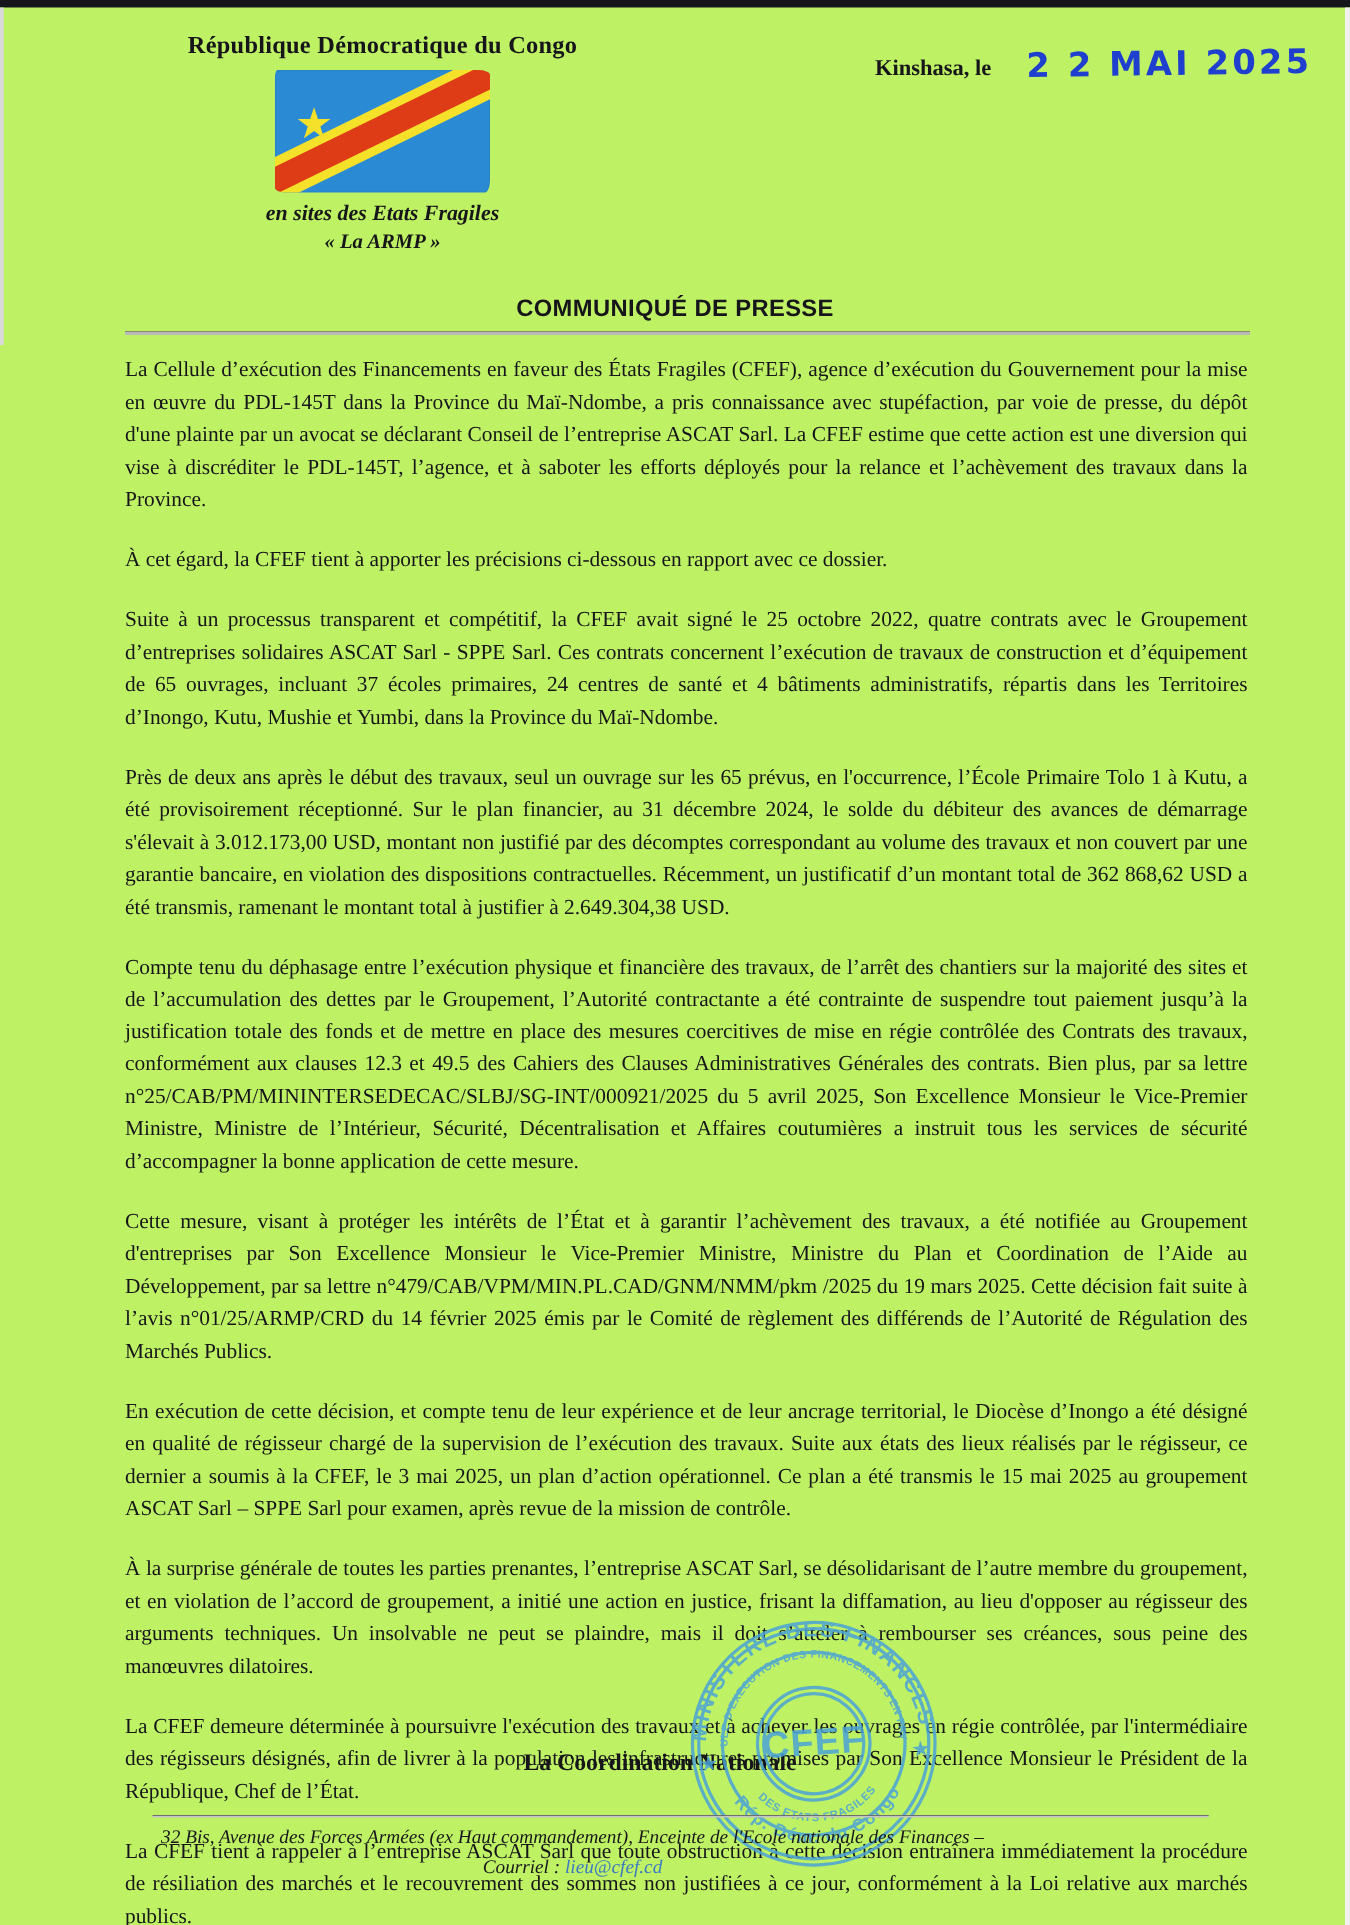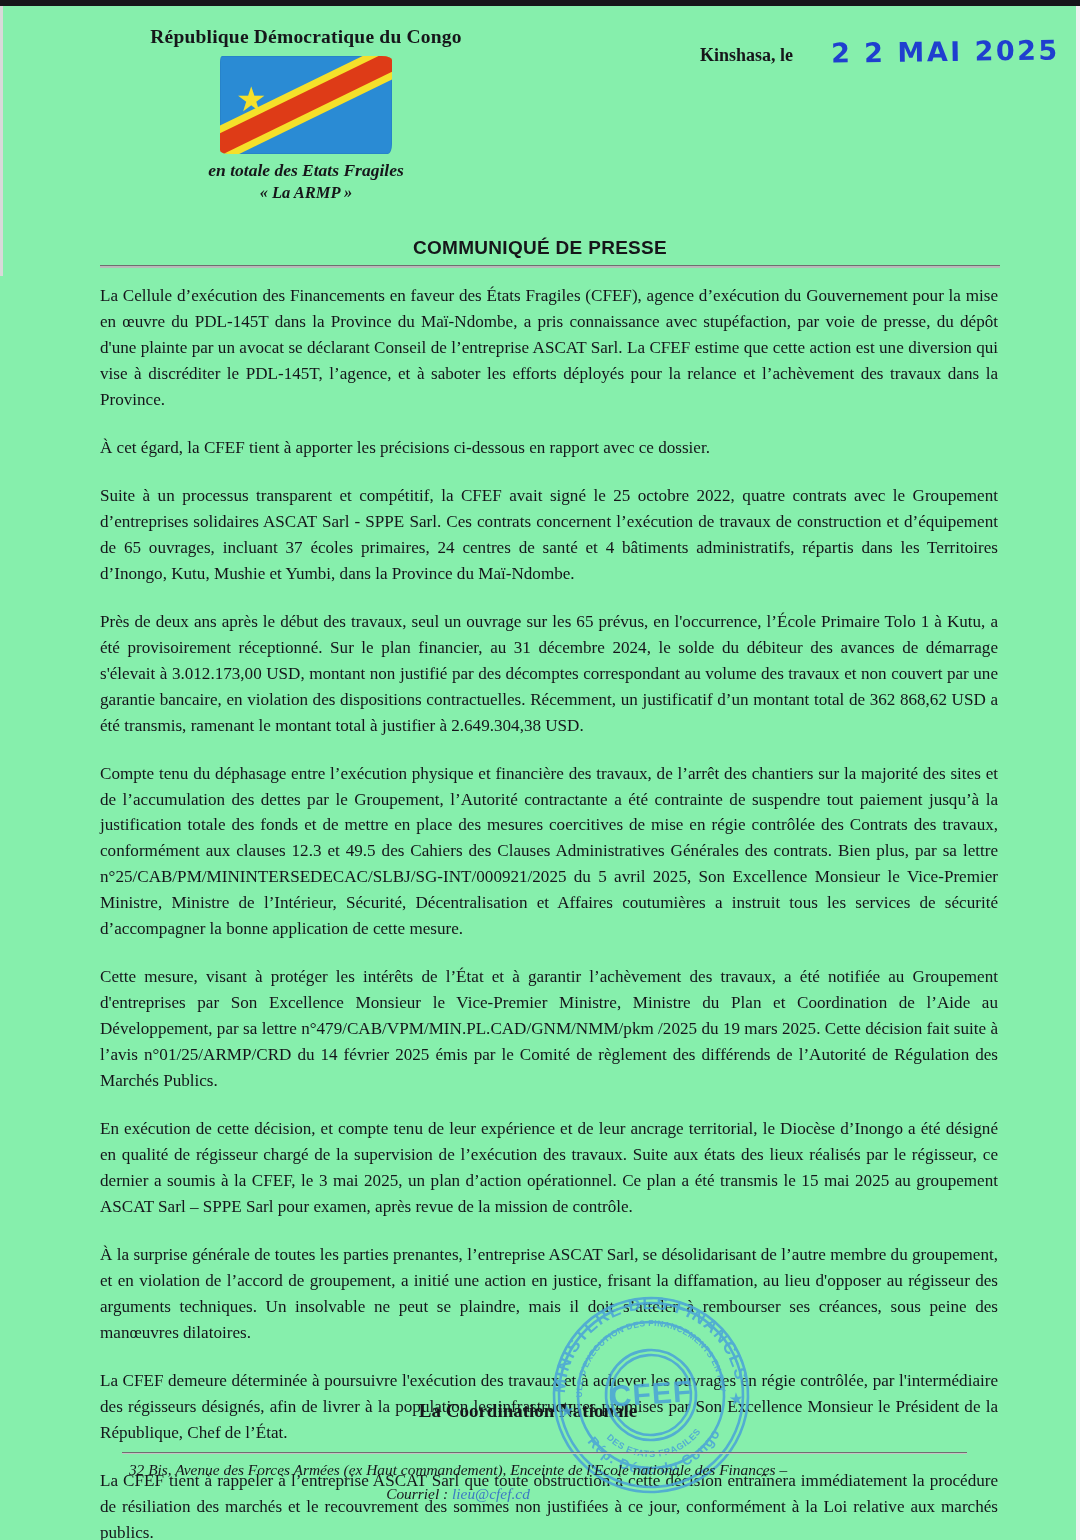--- a/index.html
+++ b/index.html
@@ -10,21 +10,21 @@
 
   body {
     font-family: "Liberation Serif", "DejaVu Serif", serif;
     color: #111111;
   }
 
   #page {
     position: relative;
     width: 1080px;
     height: 1540px;
-    background: #86efac;
+    background: #bef264;
     overflow: hidden;
   }
 
   
   .scan-edge-top {
     position: absolute;
     top: 0;
     left: 0;
     width: 1080px;
     height: 6px;
@@ -139,21 +139,21 @@
     color: #16161a;
     margin-top: 2px;
   }
 
   .dateline {
     position: absolute;
     top: 36px;
     left: 700px;
     display: flex;
     align-items: baseline;
-    gap: 38px;
+    gap: 28px;
   }
   .dateline-label {
     font-family: "Liberation Serif", serif;
     font-weight: bold;
     font-size: 18px;
     color: #16161a;
     white-space: nowrap;
   }
   .date-stamp {
     font-family: "DejaVu Sans", sans-serif;
@@ -271,21 +271,21 @@
 
   <div class="letterhead">
     <div class="republic-line">République Démocratique du Congo</div>
 
     <div class="flag">
       <div class="band-yellow"></div>
       <div class="band-red"></div>
       <div class="star"></div>
     </div>
 
-    <div class="unit-line">en totale des Etats Fragiles</div>
+    <div class="unit-line">en sites des Etats Fragiles</div>
     <div class="unit-short">« La ARMP »</div>
   </div>
 
   <div class="dateline">
     <span class="dateline-label">Kinshasa, le</span>
     <span class="date-stamp">2 2 MAI 2025</span>
   </div>
 
   <div class="doc-title">COMMUNIQUÉ DE PRESSE</div>
   <div class="rule-top"></div>

